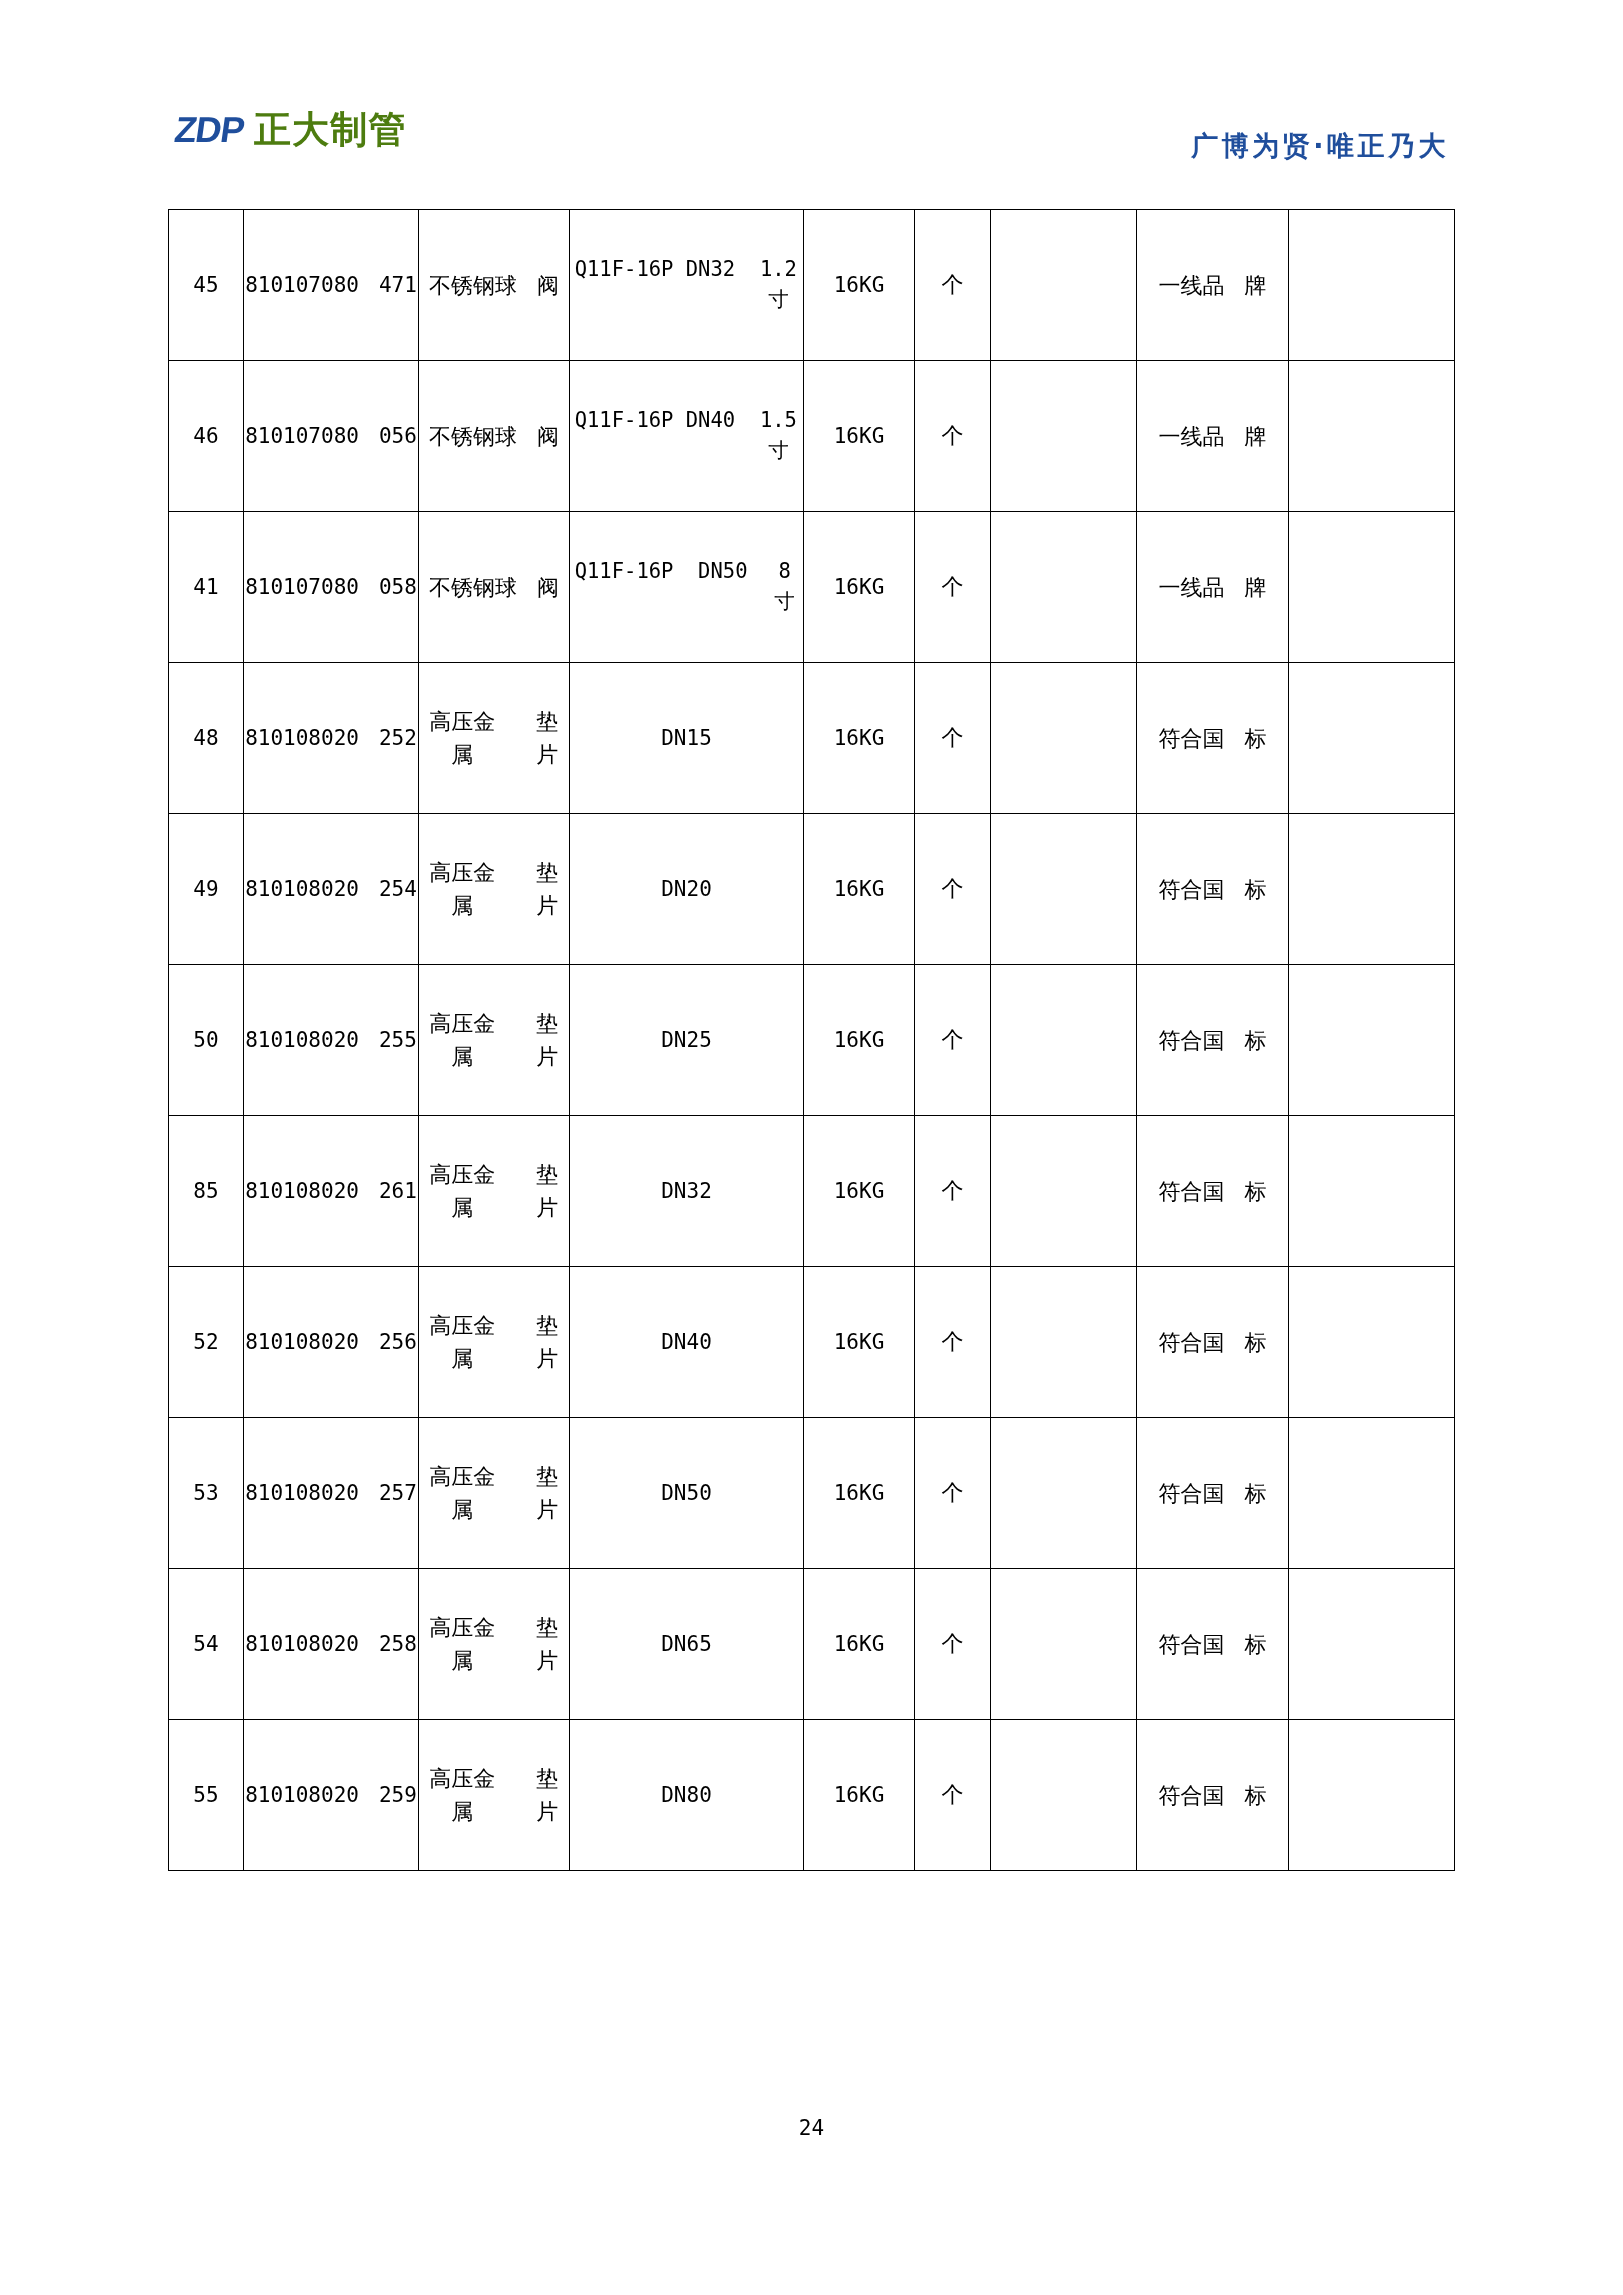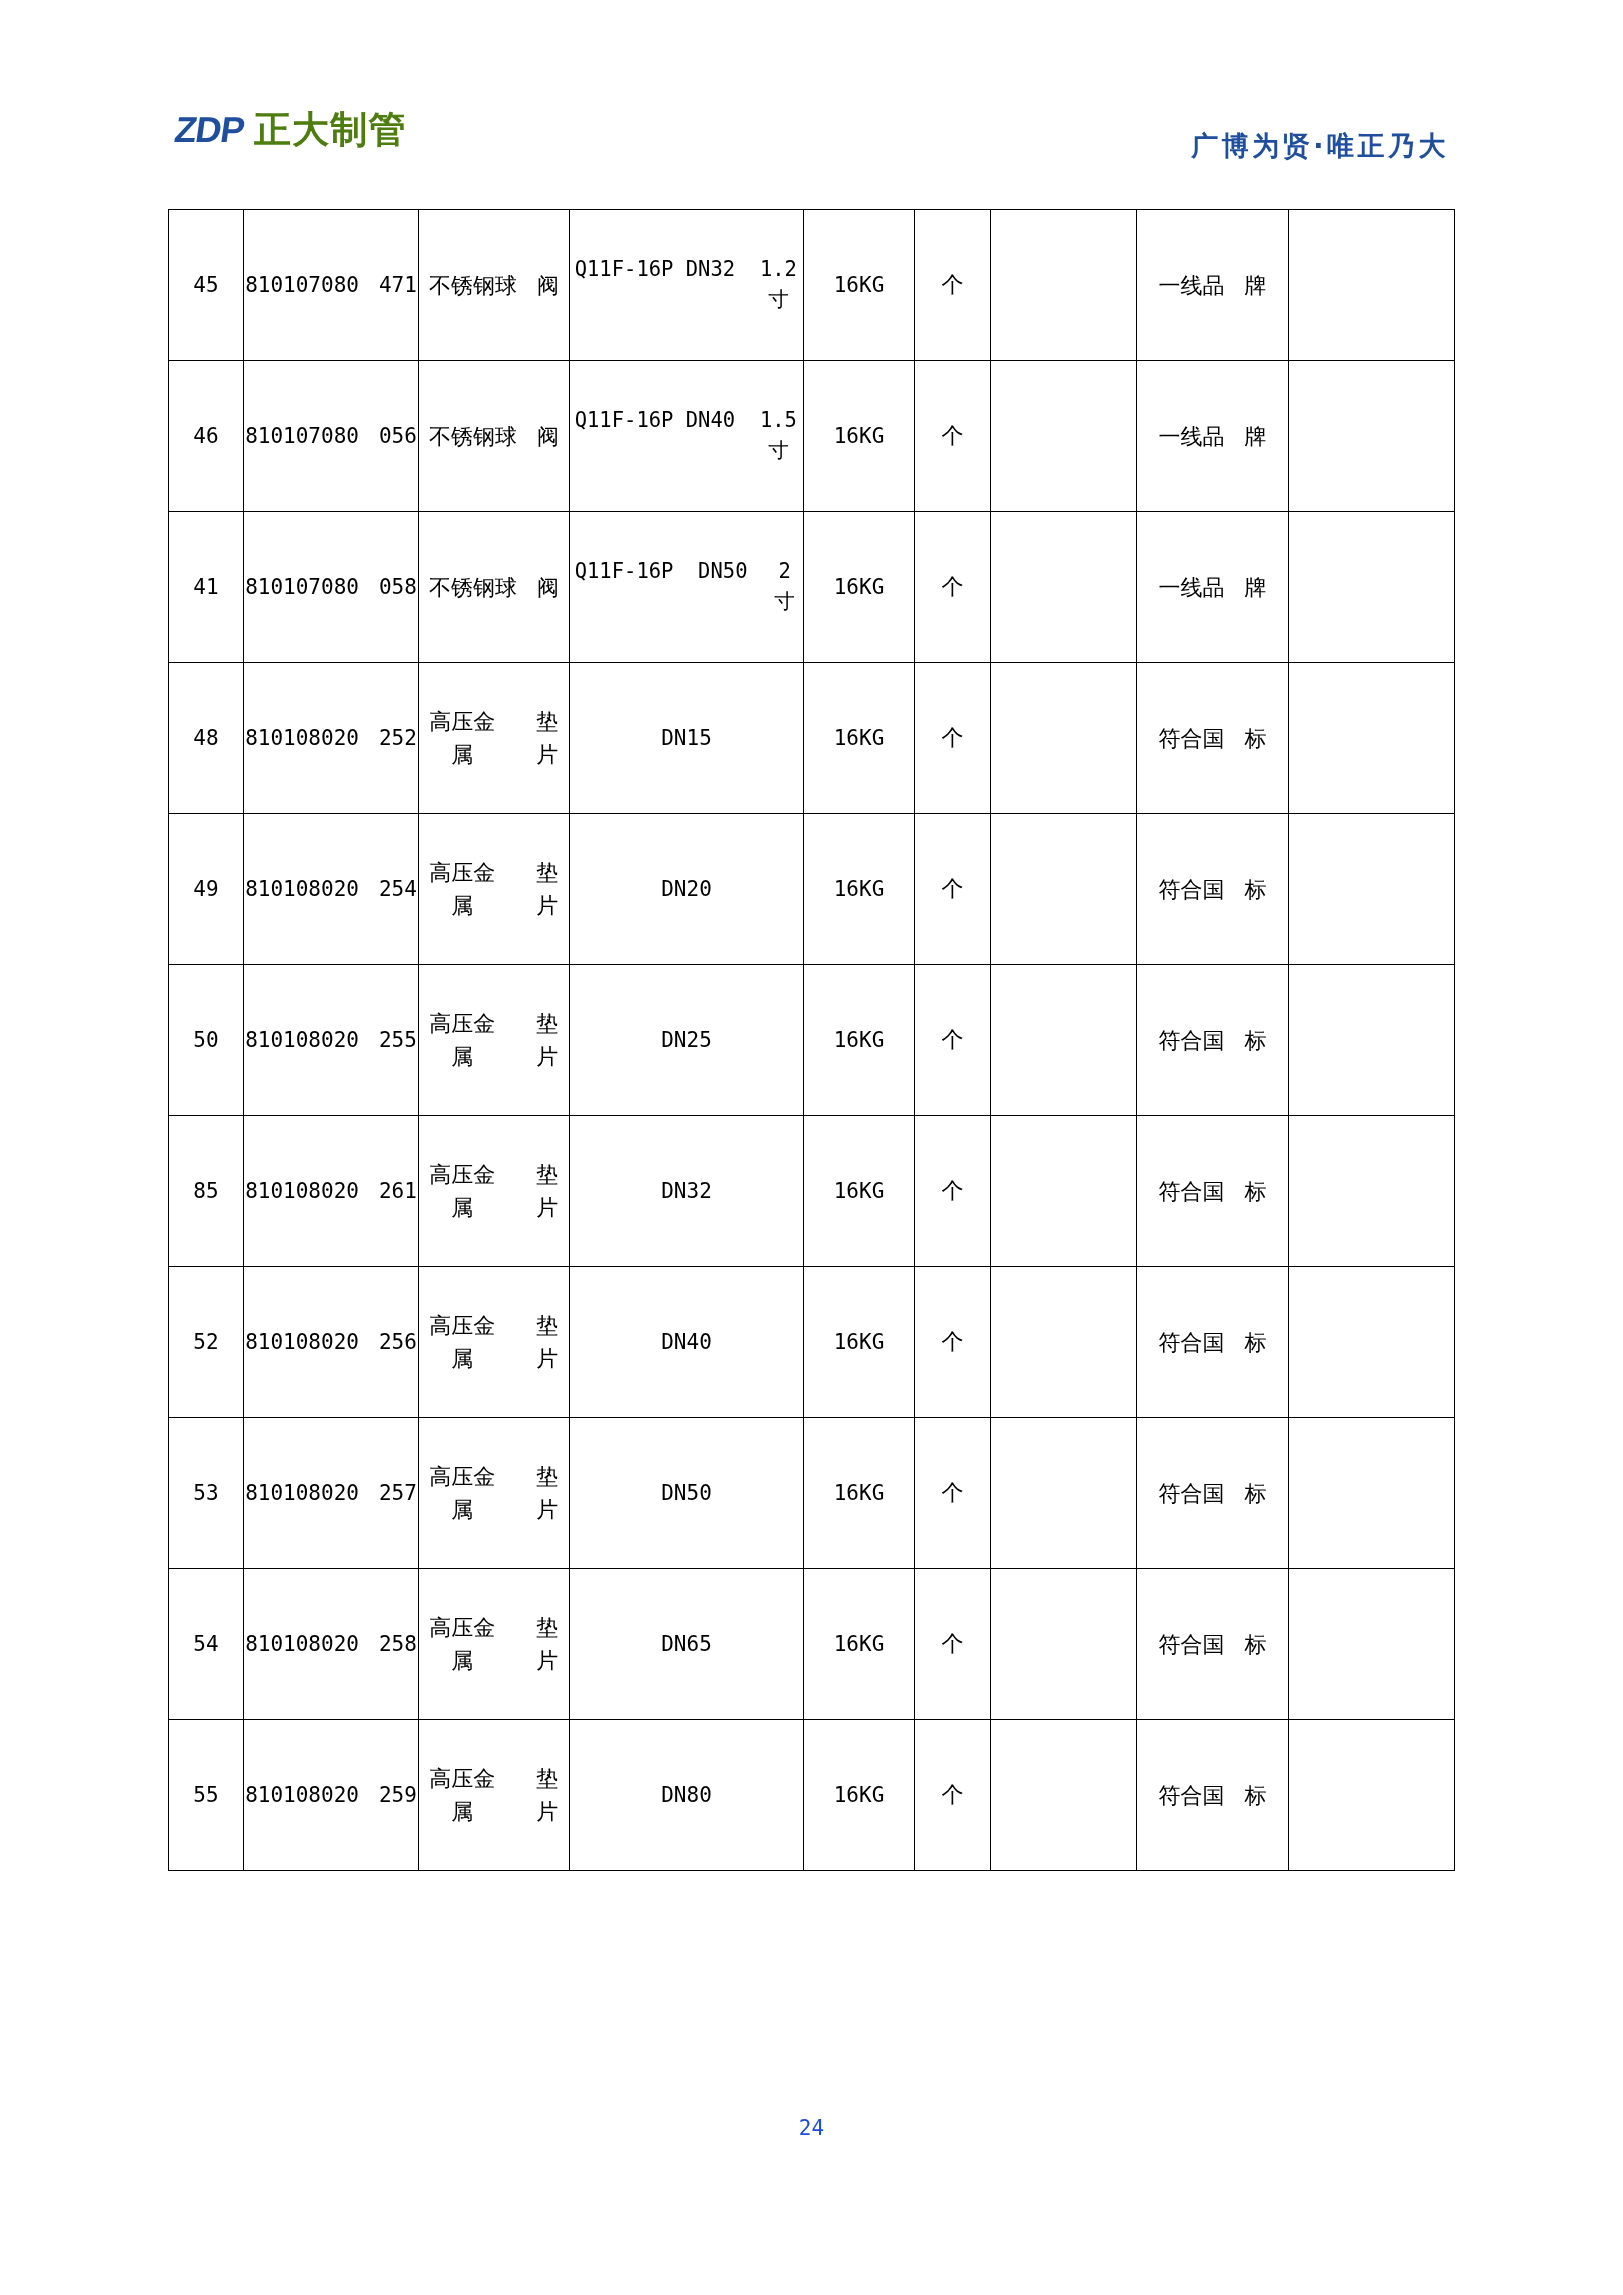--- a/index.html
+++ b/index.html
@@ -139,21 +139,21 @@
 
   
   .footer-page {
     position: absolute;
     left: 0;
     top: 2116px;
     width: 1623px;
     text-align: center;
     font-family: "DejaVu Sans Mono", monospace;
     font-size: 21px;
-    color: #1d4ed8;
+    color: #000000;
   }
 </style>
 </head>
 <body>
 
 <div class="page">
 
   <div class="header">
     <div class="logo-wrap">
       <span class="logo-mark">ZDP</span>
@@ -248,21 +248,21 @@
             </td>
             <td>
               <div class="cell-two-line cell-cn">
                 <span class="ln">不锈钢球</span>
                 <span class="ln">阀</span>
               </div>
             </td>
             <td>
               <div class="spec-two">
                 <span class="spec-line1">Q11F-16P  DN50</span>
-                <span class="spec-line2">2 寸</span>
+                <span class="spec-line2">8 寸</span>
               </div>
             </td>
             <td><span class="cell-mono">16KG</span></td>
             <td><span class="unit-cn">个</span></td>
             <td><span class="cell-mono"></span></td>
             <td>
               <div class="cell-two-line cell-cn">
                 <span class="ln">一线品</span>
                 <span class="ln">牌</span>
               </div>

